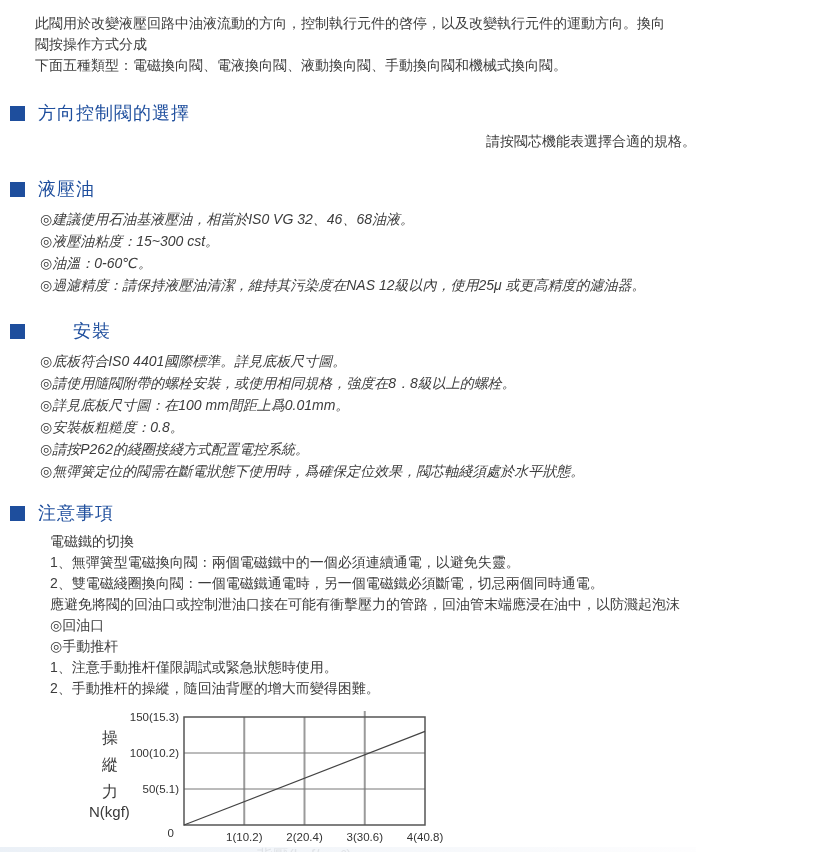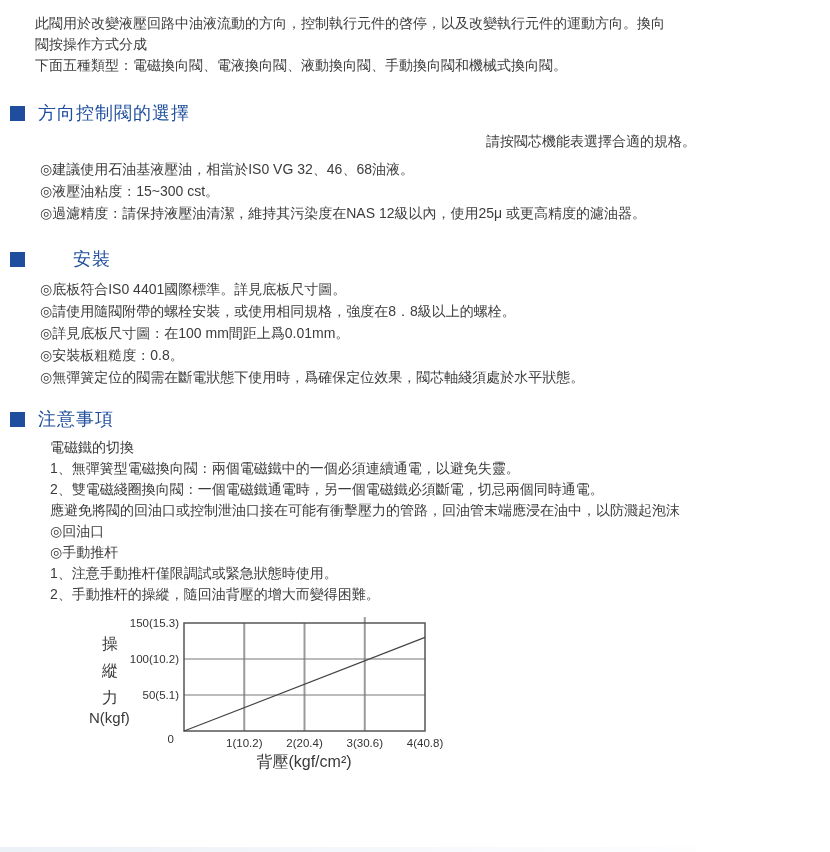--- a/index.html
+++ b/index.html
@@ -9,21 +9,21 @@
     font-size:14px;overflow:hidden;
   }
   .intro{padding:13px 28px 0 35px;line-height:21px;margin:0;}
   .heading{display:flex;align-items:center;gap:13px;margin:24px 0 0 10px;height:26px;}
   .heading .sq{width:15px;height:15px;background:#1e4e9d;flex:none;}
   .heading h2{margin:0;font-size:18px;font-weight:normal;color:#1e4e9d;letter-spacing:1px;line-height:26px;}
   .h-install{margin-top:22px;gap:48px;}
   .h-notes{margin-top:18px;}
   .sub{margin:5px 0 0 35px;line-height:21px;text-align:right;}
   .bullets{margin:6px 0 0 40px;}
-  .bullets div{line-height:22px;}
+  .bullets div{line-height:22px;font-style:italic;}
   .notes{margin:5px 0 12px 50px;}
   .notes div{line-height:21px;}
   .chart-wrap{margin:4px 0 0 88px;}
   .tick{font-size:11.5px;fill:#333;}
   .ylab{font-size:16px;fill:#3a3a3a;}
   .yunit{font-size:15px;fill:#3a3a3a;}
   .xlab{font-size:16px;fill:#3a3a3a;}
   .footer-band{position:absolute;left:0;right:0;bottom:0;height:5px;
     background:linear-gradient(to right,#e9eff6,#fdfdfe);opacity:.9;}
 </style>
@@ -39,37 +39,43 @@
 
   <div>
     <div class="heading">
       <span class="sq"></span>
       <h2>方向控制閥的選擇</h2>
     </div>
     <div class="sub">請按閥芯機能表選擇合適的規格。</div>
   </div>
 
   <div>
+    <div class="heading">
+      <span class="sq"></span>
+      <h2>液壓油</h2>
+    </div>
     <div class="bullets">
       <div>◎建議使用石油基液壓油，相當於IS0 VG 32、46、68油液。</div>
       <div>◎液壓油粘度：15~300 cst。</div>
+      <div>◎油溫：0-60℃。</div>
       <div>◎過濾精度：請保持液壓油清潔，維持其污染度在NAS 12級以內，使用25μ 或更高精度的濾油器。</div>
     </div>
   </div>
 
   <div>
     <div class="heading h-install">
       <span class="sq"></span>
       <h2>安裝</h2>
     </div>
     <div class="bullets">
       <div>◎底板符合IS0 4401國際標準。詳見底板尺寸圖。</div>
       <div>◎請使用隨閥附帶的螺栓安裝，或使用相同規格，強度在8．8級以上的螺栓。</div>
       <div>◎詳見底板尺寸圖：在100 mm間距上爲0.01mm。</div>
       <div>◎安裝板粗糙度：0.8。</div>
+      <div>◎請按P262的綫圈接綫方式配置電控系統。</div>
       <div>◎無彈簧定位的閥需在斷電狀態下使用時，爲確保定位效果，閥芯軸綫須處於水平狀態。</div>
     </div>
   </div>
 
   <div>
     <div class="heading h-notes">
       <span class="sq"></span>
       <h2>注意事項</h2>
     </div>
     <div class="notes">

